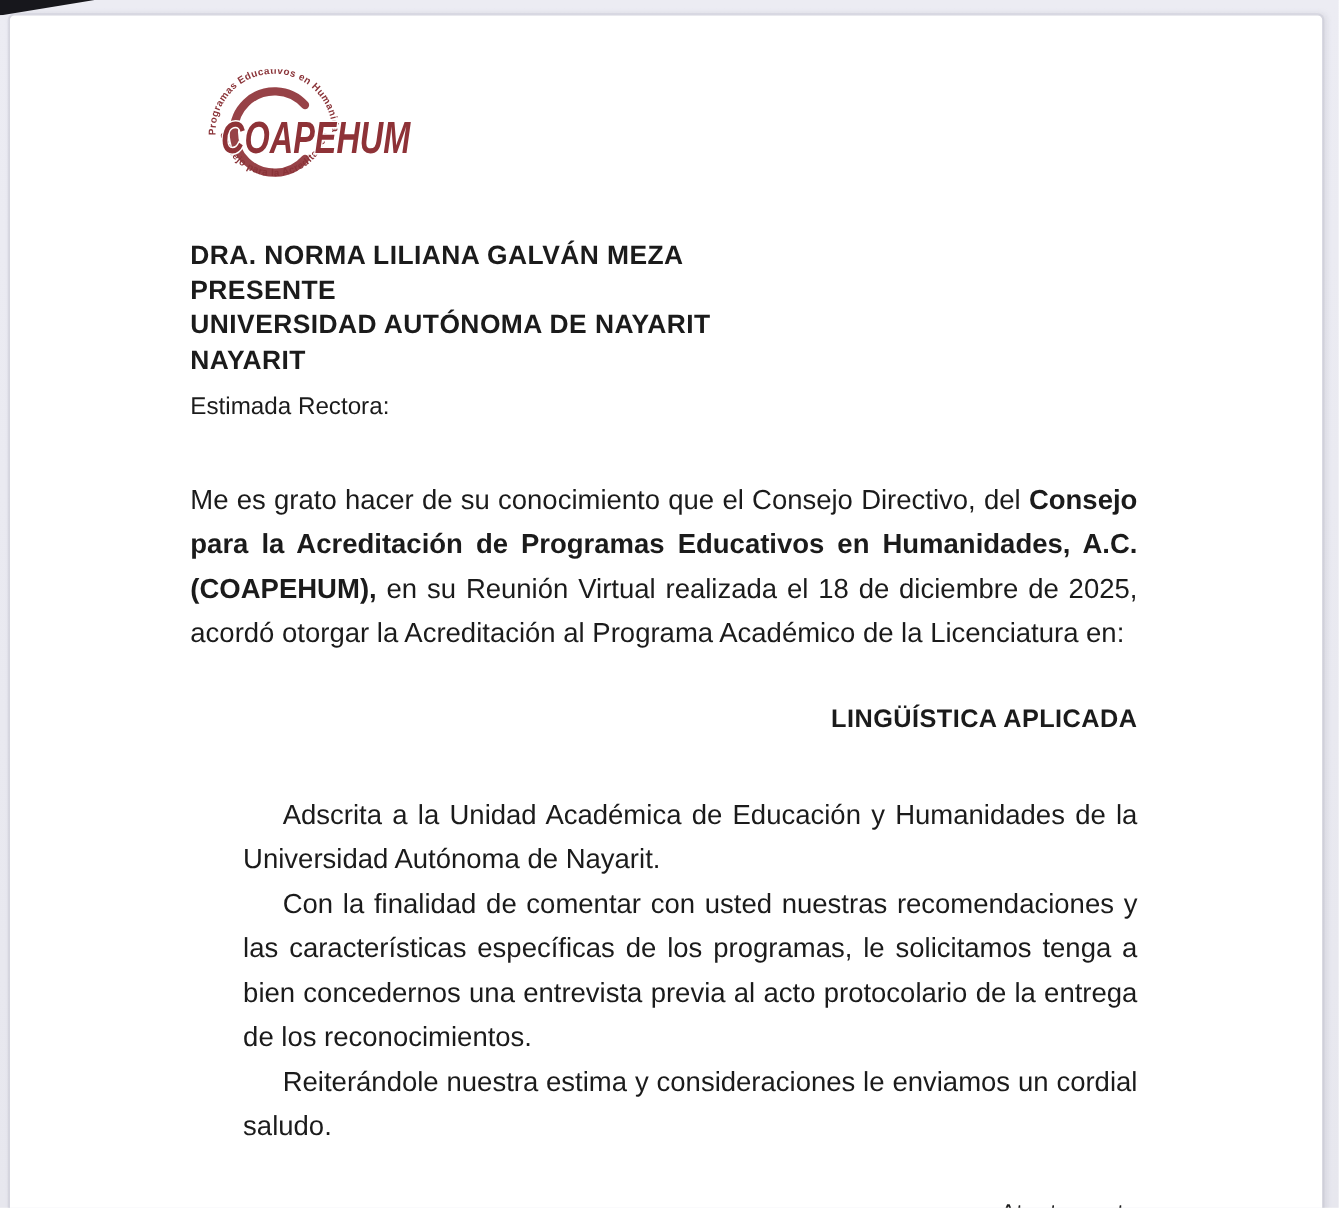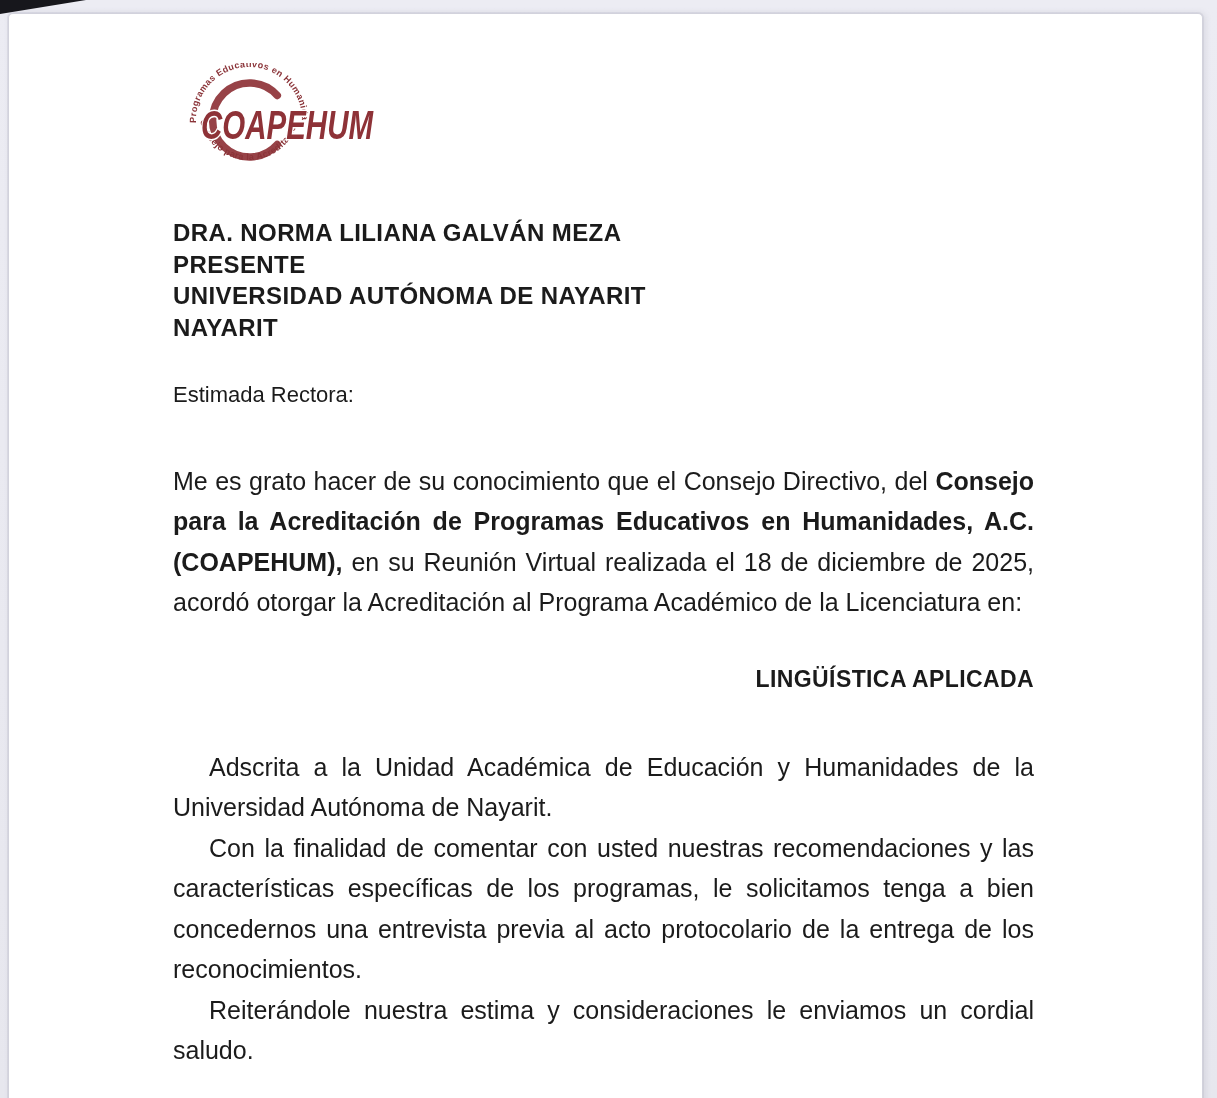--- a/index.html
+++ b/index.html
@@ -43,21 +43,21 @@
     height: 118px;
   }
   .recipient {
     margin-top: 36px;
     font-weight: bold;
     font-size: 24px;
     line-height: 31.5px;
     letter-spacing: 0.4px;
   }
   .salutation {
-    margin-top: 32px;
+    margin-top: 6px;
     font-size: 22px;
     line-height: 40.5px;
   }
   .para {
     font-size: 25px;
     line-height: 40.5px;
     text-align: justify;
     margin: 0;
   }
   .para.intro {
@@ -69,20 +69,21 @@
     font-weight: bold;
     text-align: right;
     line-height: 32px;
     letter-spacing: 0.4px;
   }
   .body-block {
     margin-top: 52px;
   }
   .para.indented {
     text-indent: 36px;
+    margin-left: 48px;
   }
   .closing {
     margin-top: 38px;
     font-size: 22px;
     line-height: 40.5px;
     text-align: right;
   }
   .logo-svg text {
     font-family: "Liberation Sans", sans-serif;
   }

